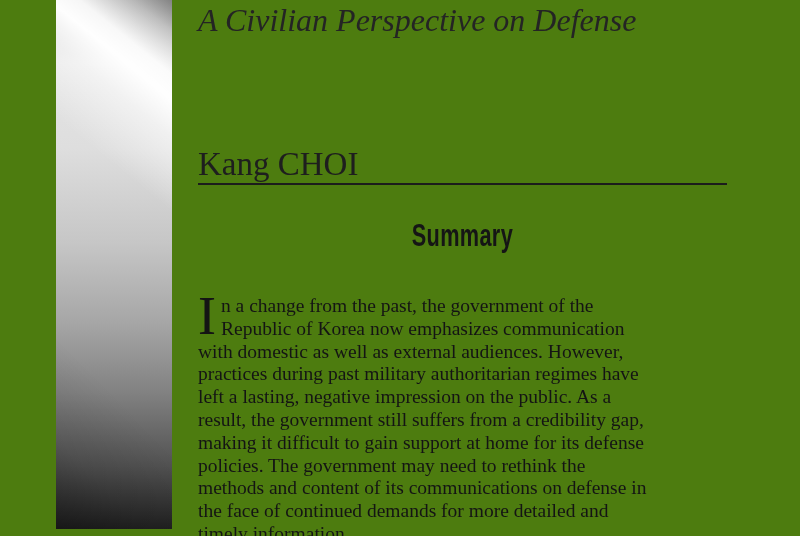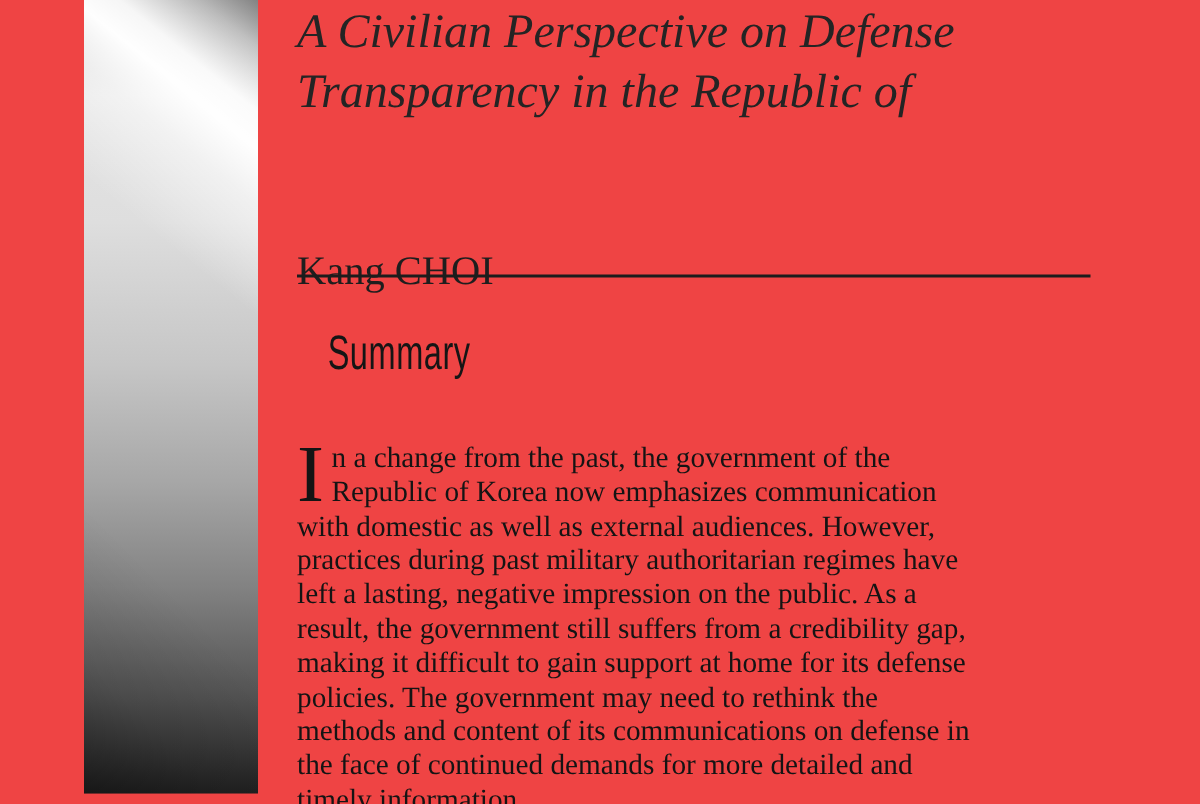--- a/index.html
+++ b/index.html
@@ -4,21 +4,21 @@
 <style>
   html, body {
     margin: 0;
     padding: 0;
     background: #ffffff;
   }
   .page {
     position: relative;
     width: 800px;
     height: 536px;
-    background: #ef4444;
+    background: #4d7c0f;
     overflow: hidden;
     font-family: "Liberation Serif", serif;
     color: #1c1c1c;
   }
 
   
   .gradient-band {
     position: absolute;
     left: 56px;
     top: 0;
@@ -62,42 +62,42 @@
     font-size: 32px;
     line-height: 40px;
     color: #242424;
     margin: 0;
   }
 
   .byline {
     position: absolute;
     left: 0;
     top: 148px;
-    font-size: 27px;
+    font-size: 33px;
     line-height: 32px;
     color: #1e1e1e;
-    margin-top: 16px;
   }
 
   .title-rule {
     position: absolute;
     left: 0;
     top: 183px;
     width: 529px;
     height: 2px;
     background: #1c1c1c;
   }
 
   .summary-heading {
     position: absolute;
     left: 0;
     top: 218px;
     width: 529px;
+    text-align: center;
     font-family: "Liberation Sans", sans-serif;
-    font-weight: 400;
+    font-weight: 700;
     font-size: 31px;
     line-height: 36px;
     color: #151515;
   }
   .summary-heading .condensed {
     display: inline-block;
     transform: scaleX(0.70) scaleY(1.04);
     transform-origin: center bottom;
     letter-spacing: 0.5px;
   }
@@ -125,21 +125,20 @@
 <body>
 
 <div class="page">
 
   <div class="gradient-band"></div>
 
   <div class="content">
 
     <h1 class="title">
       <div>A Civilian Perspective on Defense</div>
-      <div>Transparency in the Republic of</div>
     </h1>
 
     <div class="byline">Kang CHOI</div>
 
     <div class="title-rule"></div>
 
     <div class="summary-heading">
       <span class="condensed">Summary</span>
     </div>
 

